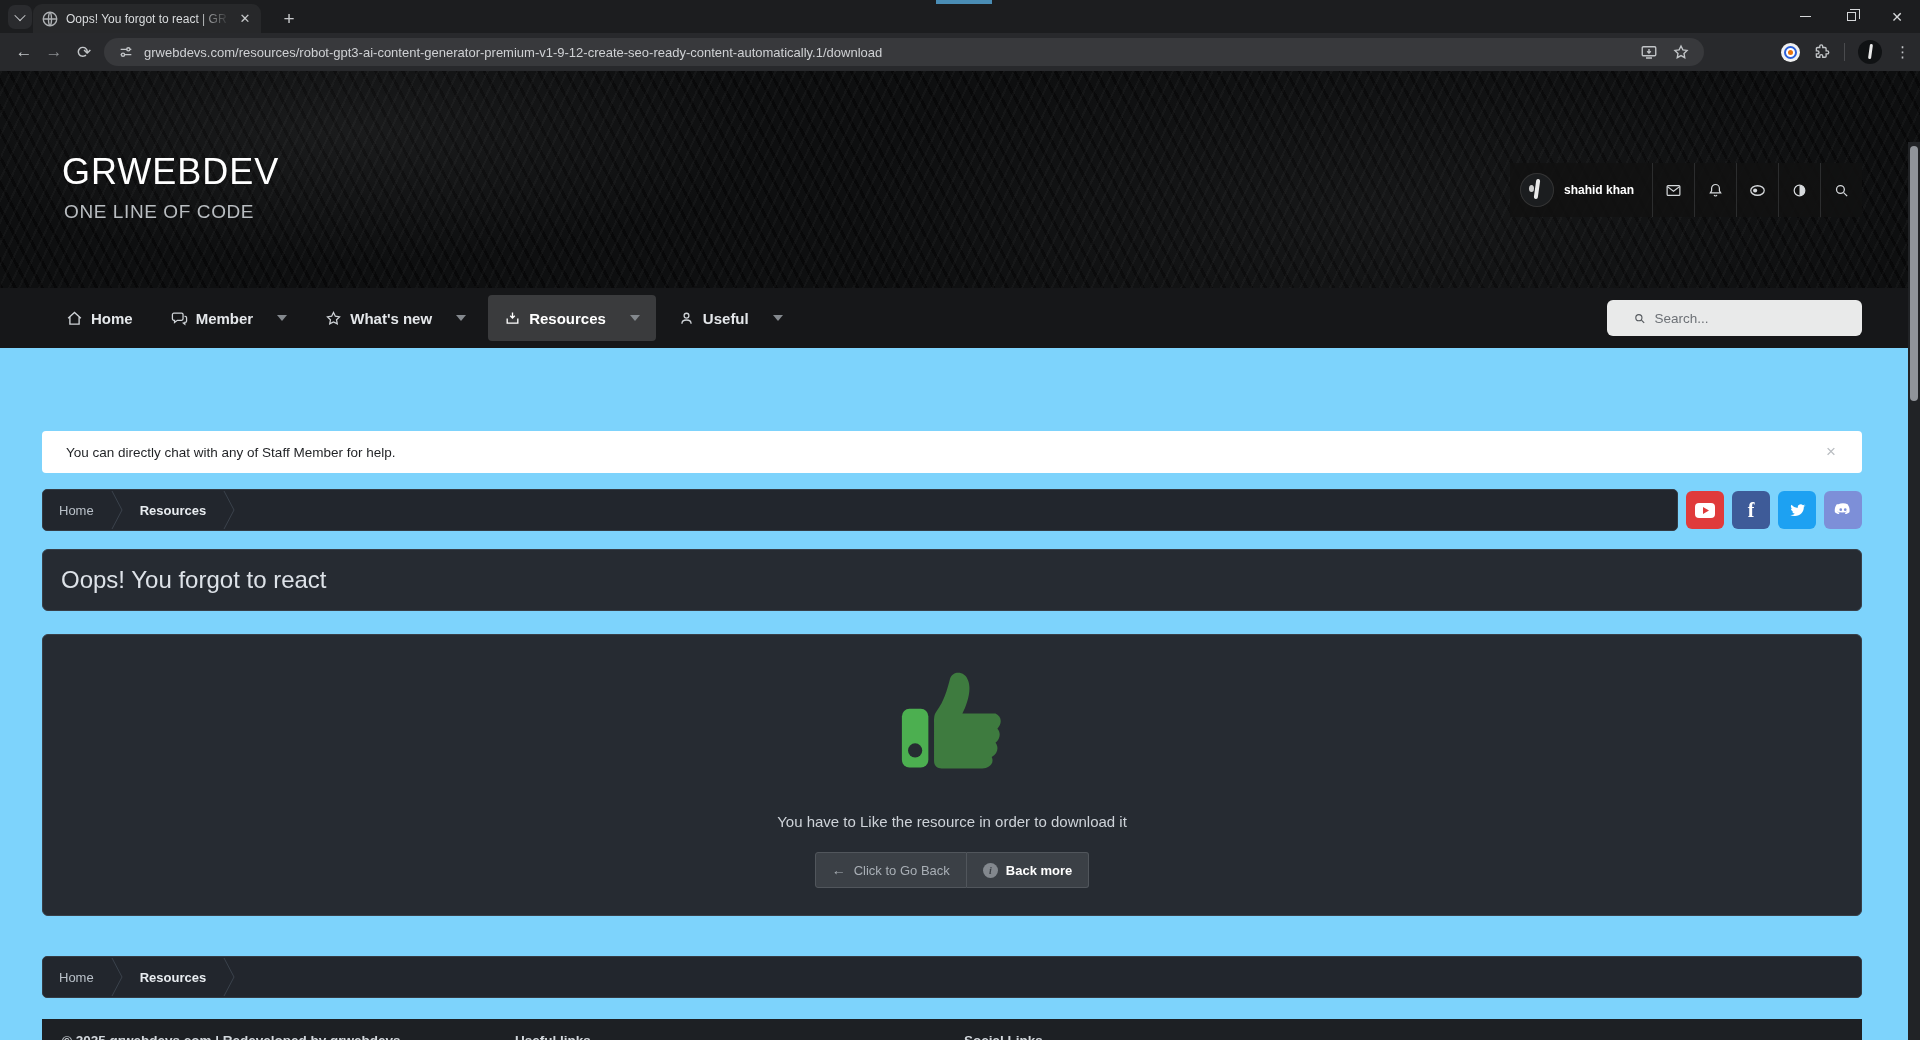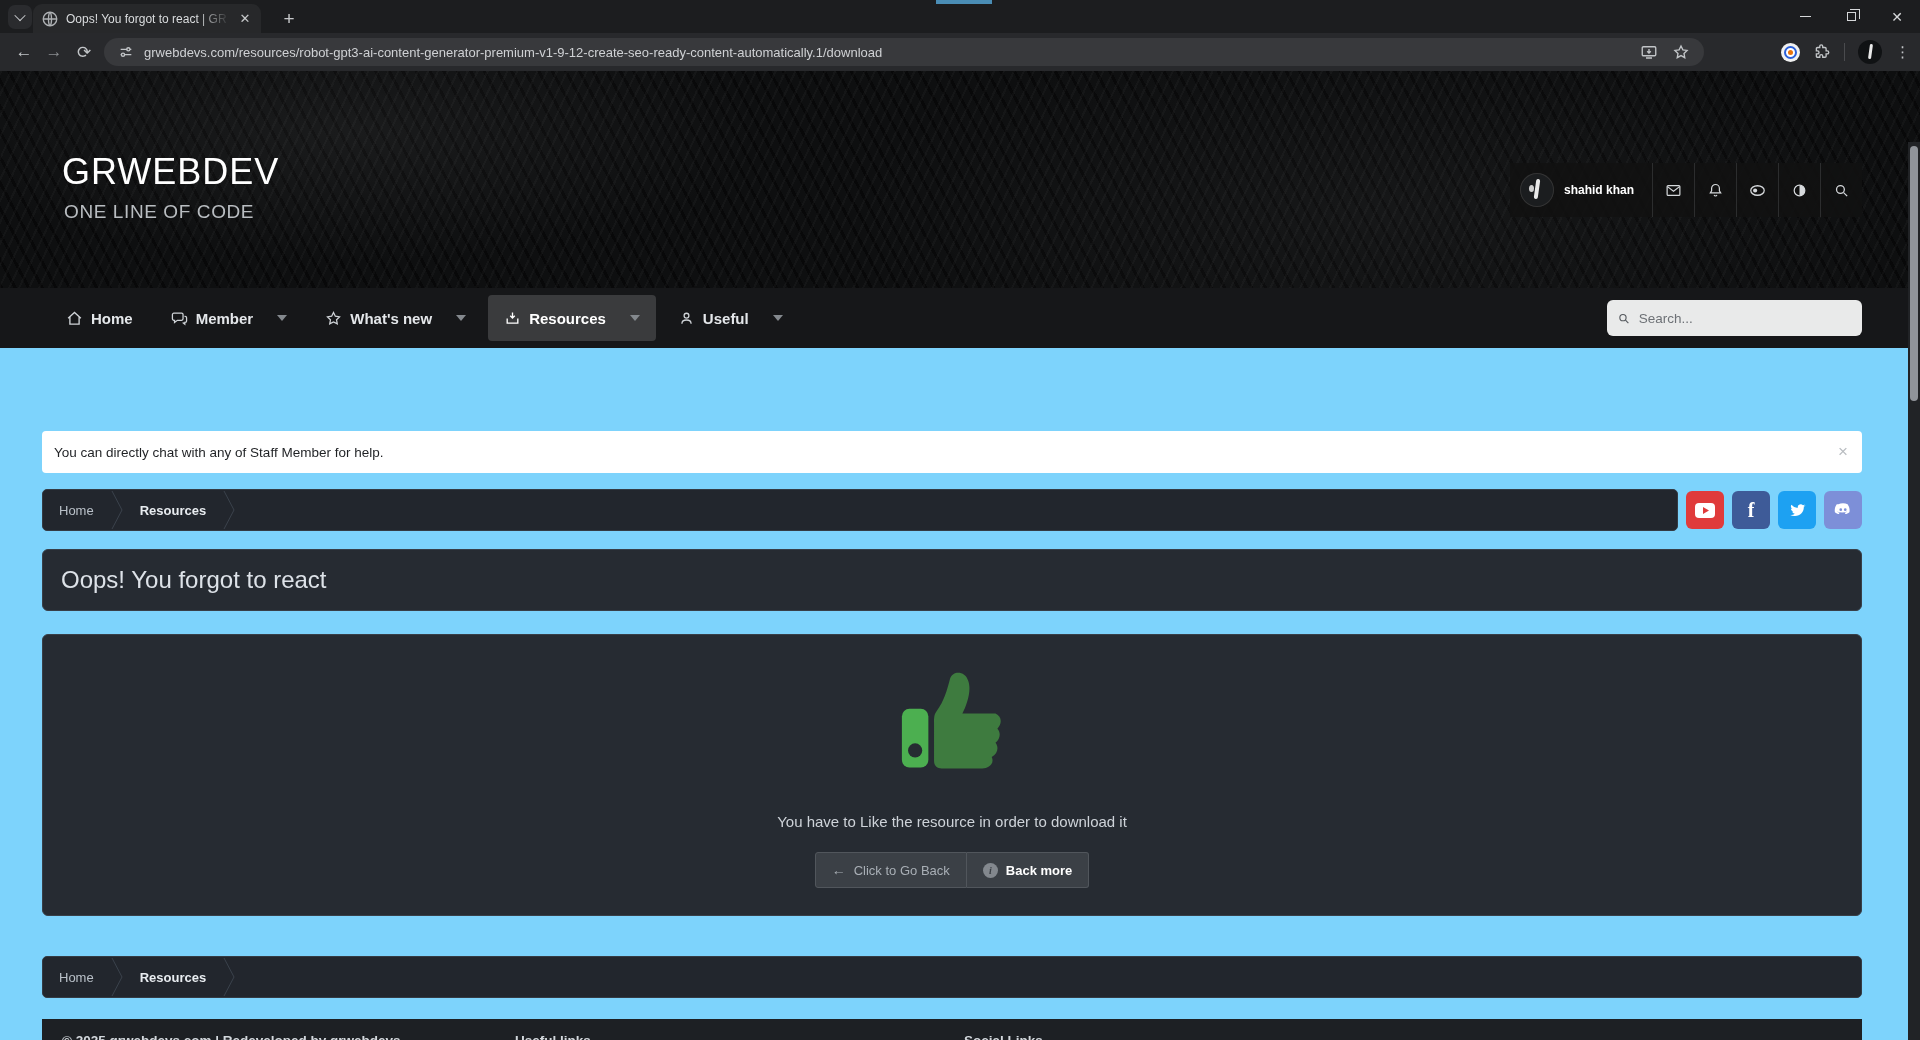--- a/index.html
+++ b/index.html
@@ -76,29 +76,29 @@
 
   .mainnav { position:absolute; left:0; top:217px; width:1920px; height:60px; background:#161719;
     display:flex; align-items:center; }
   .nav-items { display:flex; align-items:center; height:100%; margin-left:50px; gap:6px; }
   .nav-item { display:flex; align-items:center; gap:8px; padding:0 16px; height:46px; border-radius:4px;
     color:#e4e7ea; font-size:15px; font-weight:700; }
   .nav-item.active { background:#3a3b3d; color:#fff; }
   .nav-caret { width:0; height:0; border-left:5px solid transparent; border-right:5px solid transparent;
     border-top:6px solid #84898e; margin-left:16px; }
   .nav-search { position:absolute; right:58px; top:12px; width:255px; height:36px; background:#e9eaea;
-    border-radius:6px; display:flex; align-items:center; padding:0 10px; gap:8px; }
+    border-radius:6px; display:flex; align-items:center; padding:0 26px; gap:8px; }
   .nav-search input { border:none; outline:none; background:transparent; font-size:13.5px; color:#333;
     width:100%; font-family:"Liberation Sans", sans-serif; }
   .nav-search input::placeholder { color:#6d7176; }
 
   .content { position:absolute; left:42px; top:277px; width:1820px; }
 
   .notice { position:absolute; left:0; top:83px; width:1820px; height:42px; background:#ffffff;
-    border-radius:4px; display:flex; align-items:center; padding:0 12px; }
+    border-radius:4px; display:flex; align-items:center; padding:0 24px; }
   .notice-text { color:#1f2124; font-size:13.5px; flex:1; }
   .notice-close { color:#b9bdc1; font-size:17px; padding:0 2px; }
 
   .crumbrow { position:absolute; left:0; top:141px; width:1820px; height:42px; display:flex; }
   .crumbstrip { height:42px; background:#22262d; border:1px solid #343b44; border-radius:5px;
     display:flex; align-items:center; overflow:hidden; }
   .crumbstrip.w-top { width:1636px; }
   .crumbstrip.w-full { width:1820px; }
   .crumb { padding:0 16px; font-size:13px; color:#b9c0c8; display:flex; align-items:center; height:100%; }
   .crumb.current { color:#e8ecf0; font-weight:700; }

